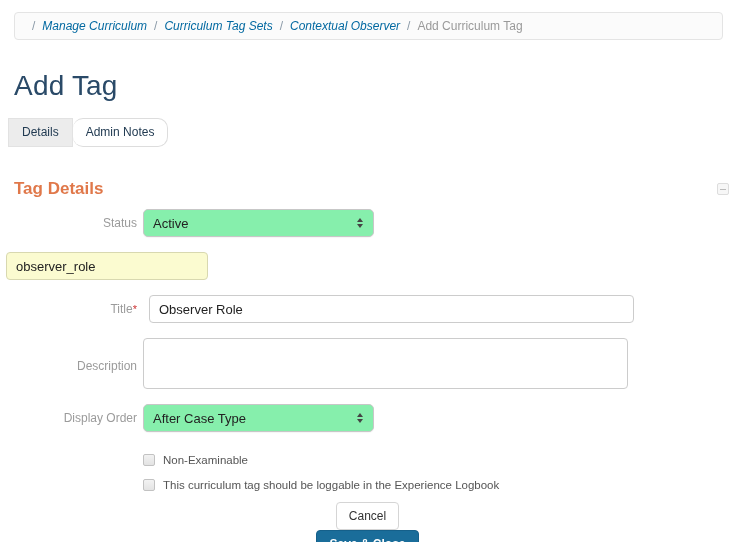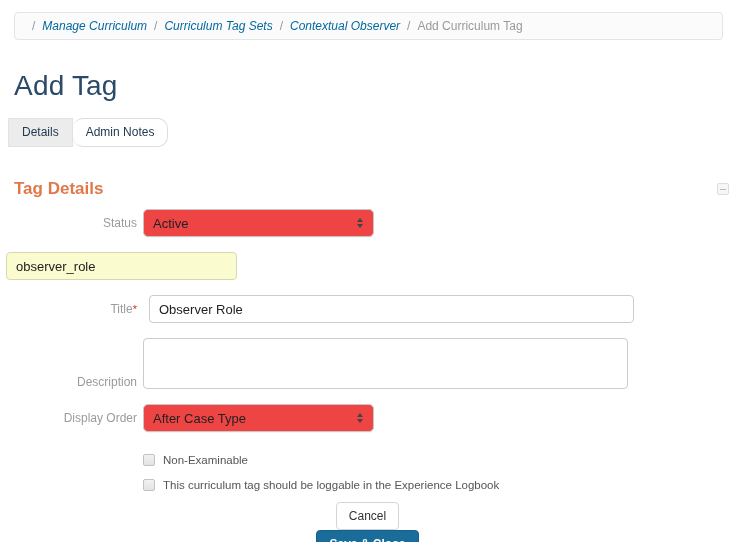--- a/index.html
+++ b/index.html
@@ -69,21 +69,21 @@
     height:1px; background:#bbb;
   }
 
   
   .form-area { margin-top:6px; }
   .form-row {
     display:flex;
     margin-bottom:15px;
     align-items:center;
   }
-  .form-row.top-align { align-items:flex-end; }
+  .form-row.top-align { align-items:center; }
   .form-row.top-align .field-label { padding-top:5px; }
   .field-label {
     width:137px;
     text-align:right;
     font-size:12px;
     color:#9b9b9b;
     flex-shrink:0;
   }
   .req { color:#cc3333; font-size:11px; }
   .field-control { margin-left:6px; }
@@ -92,39 +92,39 @@
     height:28px;
     border:1px solid #ccc;
     border-radius:4px;
     padding:0 9px;
     font-size:13px;
     font-family:"Liberation Sans", sans-serif;
     color:#222;
     background:#fff;
     outline:none;
   }
-  input.text-input.code-field { width:231px; background:#fbfbd0; border-color:#d8d8b0; }
+  input.text-input.code-field { width:202px; background:#fbfbd0; border-color:#d8d8b0; }
   input.text-input.title-field { width:485px;margin-left:12px; }
 
   textarea.desc-field {
     width:485px; height:51px;
     border:1px solid #ccc;
     border-radius:4px;
     padding:5px 9px;
     font-size:13px;
     font-family:"Liberation Sans", sans-serif;
     resize:none;
     outline:none;
   }
 
   .select-box {
     width:231px; height:28px;
     border:1px solid #c7c7c7;
     border-radius:5px;
-    background:#ef4444;
+    background:#86efac;
     display:flex; align-items:center;
     padding:0 9px;
     font-size:13px;
     color:#222;
     position:relative;
     cursor:pointer;
     box-shadow:0 1px 1px rgba(0,0,0,0.04);
   }
   .select-arrows {
     position:absolute; right:10px; top:50%;

